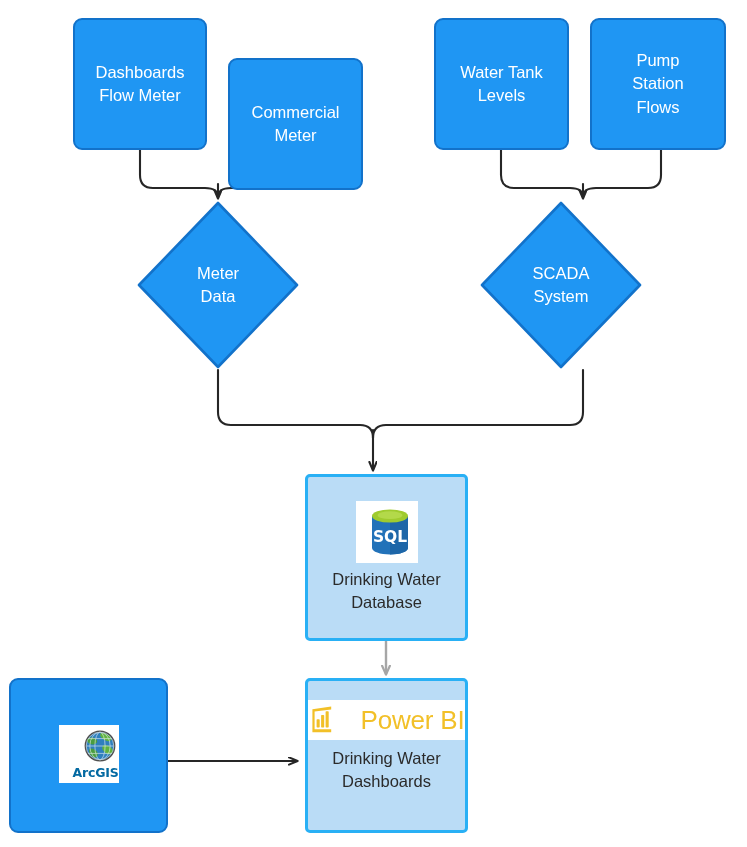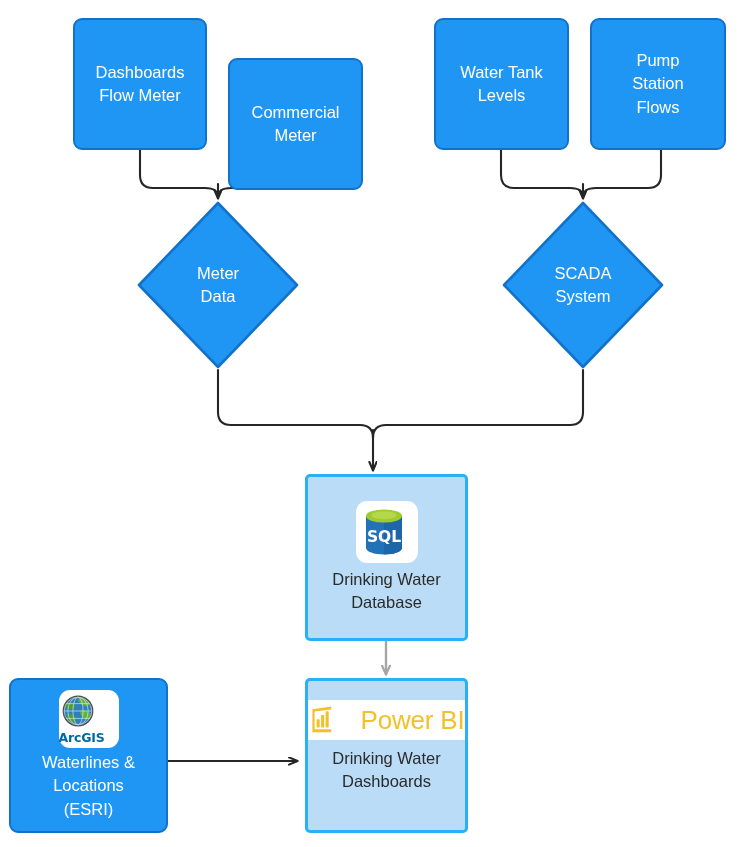--- a/index.html
+++ b/index.html
@@ -87,23 +87,22 @@
     line-height: 1.42;
     text-align: center;
     white-space: pre-line;
   }
 
   
   .logo-plate {
     background: #ffffff;
     display: flex;
     flex-direction: column;
-    align-items: flex-start;
-    justify-content: center;
-    border-radius: 11px;
+    align-items: flex-end;
+    justify-content: center;
   }
   .sql-plate {
     width: 62px;
     height: 62px;
     margin-bottom: 5px;
   }
   .arcgis-plate {
     width: 60px;
     height: 58px;
     margin-bottom: 3px;
@@ -209,21 +208,21 @@
   </div>
 
   <div class="diamond-wrap" style="left:136px; top:200px; width:164px; height:170px;">
     <svg width="164" height="170" viewBox="0 0 164 170">
       <polygon points="82,3 161,85 82,167 3,85" fill="#1f96f3" stroke="#1272ca" stroke-width="2.6" stroke-linejoin="round"></polygon>
     </svg>
     <div class="diamond-label">Meter
 Data</div>
   </div>
 
-  <div class="diamond-wrap" style="left:501px; top:200px; width:164px; height:170px;">
+  <div class="diamond-wrap" style="left:479px; top:200px; width:164px; height:170px;">
     <svg width="164" height="170" viewBox="0 0 164 170">
       <polygon points="82,3 161,85 82,167 3,85" fill="#1f96f3" stroke="#1272ca" stroke-width="2.6" stroke-linejoin="round"></polygon>
     </svg>
     <div class="diamond-label">SCADA
 System</div>
   </div>
 
   <div class="node db-box" style="left:305px; top:474px; width:163px; height:167px;">
 
     <div class="logo-plate sql-plate">
@@ -271,18 +270,15 @@
           <ellipse cx="19" cy="18" rx="5.1" ry="13.8"></ellipse>
           <ellipse cx="19" cy="18" rx="10.2" ry="13.8"></ellipse>
           <path d="M5.2,18 L32.8,18"></path>
           <path d="M7.0,10.6 L31.0,10.6"></path>
           <path d="M7.0,25.4 L31.0,25.4"></path>
         </g>
       </svg>
       <span class="arcgis-word">ArcGIS</span>
     </div>
 
-    <span class="node-label">Waterlines &amp;
-Locations
-(ESRI)</span>
   </div>
 
 </div>
 
 </body></html>

